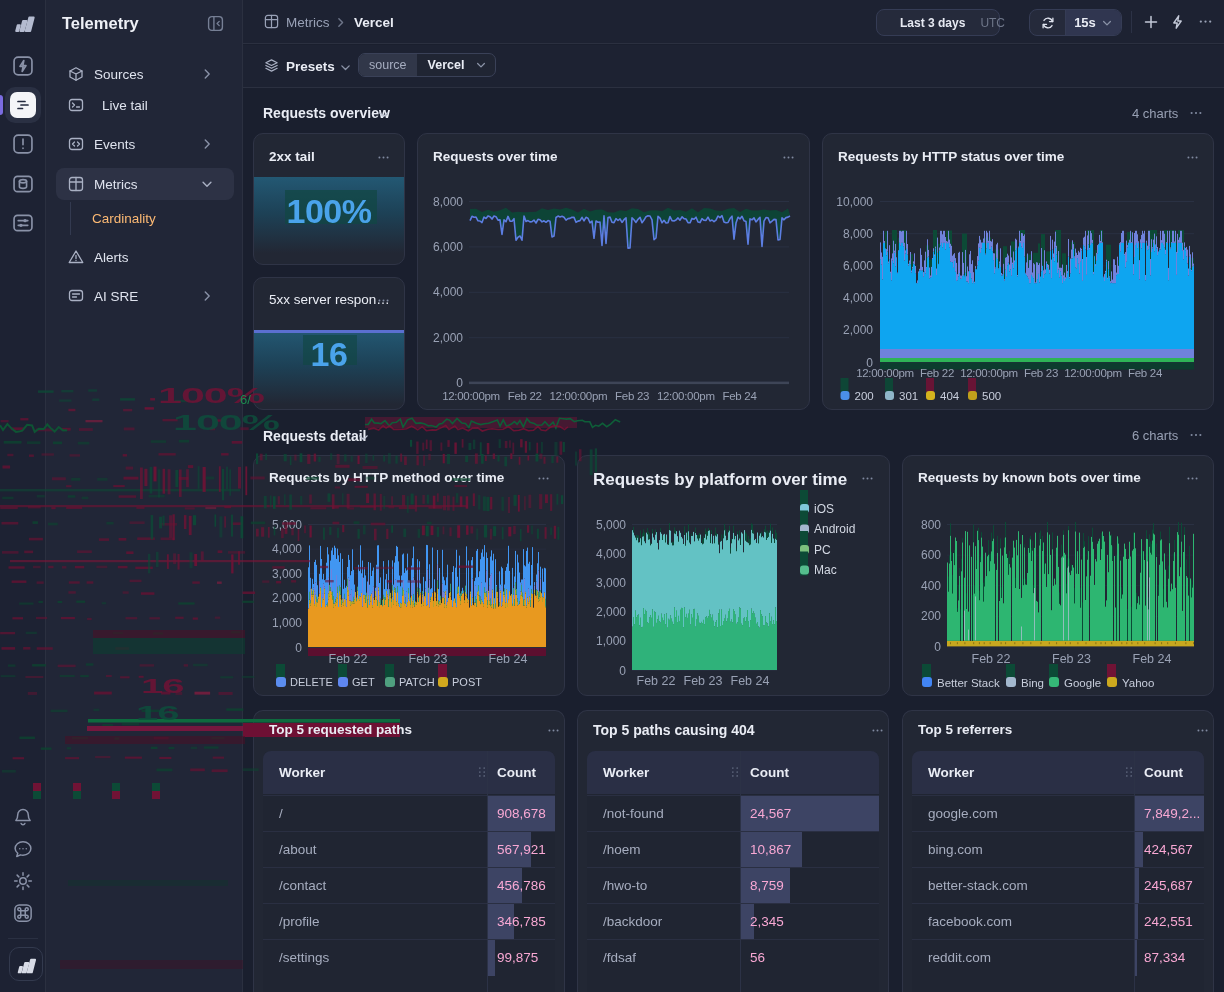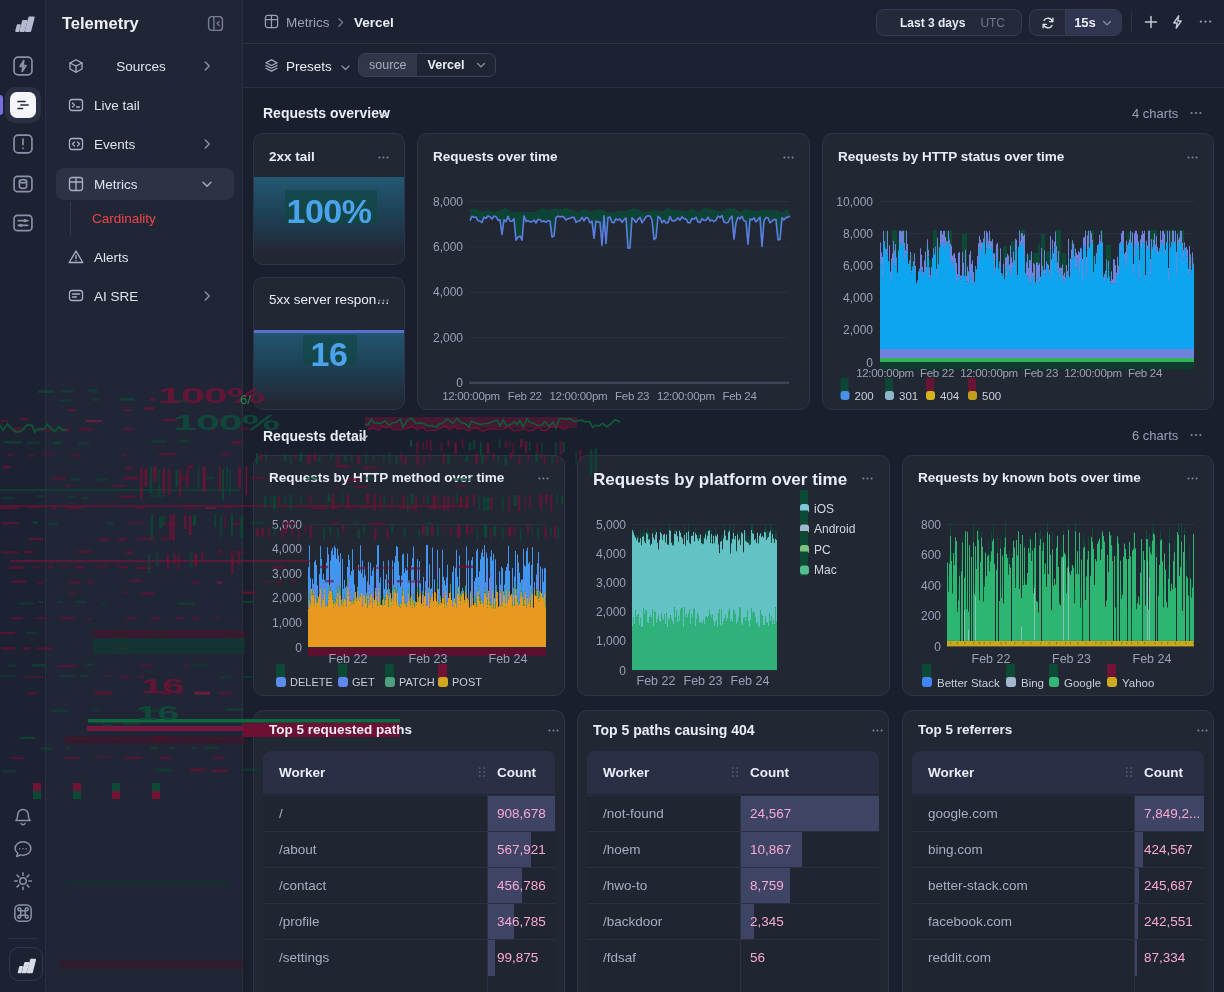--- a/index.html
+++ b/index.html
@@ -71,33 +71,33 @@
       <path d="M11.3 21.3H13.6L12 27.5H9.7Z"></path>
       <path d="M17 16.8H20.7L17.7 27.5H14.2Z"></path>
       <path d="M23.6 13.2H28.3L24.6 27.5H19.8Z"></path>
     </svg></div>
 <div class="abs" style="left:46px;top:0;width:197px;height:992px;background:#212637;border-right:1px solid #2b3040"></div>
 <div class="abs" style="left:62px;top:14px;font-size:16.5px;font-weight:700;color:#eef0f6">Telemetry</div>
 <div class="abs" style="left:207px;top:15px"><svg width="17" height="17" viewBox="0 0 16 16" fill="none" stroke="#767f95" stroke-width="1.3" stroke-linecap="round" stroke-linejoin="round" style="color:#767f95">
       <rect x="1.5" y="1.5" width="13" height="13" rx="3"></rect>
       <path d="M6.5 1.5v13M11.5 6l-2 2l2 2"></path>
     </svg></div>
-<div class="nav" style="top:50px;text-align:center;">
+<div class="nav" style="top:58px;">
     <svg width="16" height="16" viewBox="0 0 16 16" fill="none" stroke="#aab1c4" stroke-width="1.3" stroke-linecap="round" stroke-linejoin="round" style="color:#aab1c4">
       <path d="M8 1.8L14 5v6L8 14.2L2 11V5z"></path>
       <path d="M2 5l6 3l6-3M8 8v6.2"></path>
     </svg>
     <span class="lbl">Sources</span>
     <span style="margin-right:10px;display:flex">
       <svg width="14" height="14" viewBox="0 0 16 16" fill="none" stroke="#8a92a8" stroke-width="1.6" stroke-linecap="round" stroke-linejoin="round" style="color:#8a92a8">
         <path d="M6 3.5L10.5 8L6 12.5"></path>
       </svg>
     </span>
   </div>
-<div class="nav" style="top:89px;">
+<div class="nav" style="top:89px;gap:8px;">
     <svg width="16" height="16" viewBox="0 0 16 16" fill="none" stroke="#aab1c4" stroke-width="1.3" stroke-linecap="round" stroke-linejoin="round" style="color:#aab1c4">
       <rect x="1.5" y="2.5" width="13" height="11" rx="2.5"></rect>
       <path d="M4.5 6l2 2l-2 2M8.5 10h3"></path>
     </svg>
     <span class="lbl">Live tail</span>
   </div>
 <div class="nav" style="top:128px;">
     <svg width="16" height="16" viewBox="0 0 16 16" fill="none" stroke="#aab1c4" stroke-width="1.3" stroke-linecap="round" stroke-linejoin="round" style="color:#aab1c4">
       <rect x="1.5" y="2.5" width="13" height="11" rx="2.5"></rect>
       <path d="M6.5 6L4.5 8l2 2M9.5 6l2 2l-2 2"></path>
@@ -134,33 +134,33 @@
       <path d="M4.5 6h7M4.5 9h4"></path>
     </svg>
     <span class="lbl">AI SRE</span>
     <span style="margin-right:10px;display:flex">
       <svg width="14" height="14" viewBox="0 0 16 16" fill="none" stroke="#8a92a8" stroke-width="1.6" stroke-linecap="round" stroke-linejoin="round" style="color:#8a92a8">
         <path d="M6 3.5L10.5 8L6 12.5"></path>
       </svg>
     </span>
   </div>
 <div class="abs" style="left:70px;top:202px;width:1px;height:33px;background:#333a50"></div>
-<div class="abs" style="left:92px;top:211px;font-size:13.5px;color:#ef4444">Cardinality</div>
+<div class="abs" style="left:92px;top:211px;font-size:13.5px;color:#fdba74">Cardinality</div>
 <div class="abs" style="left:243px;top:0;width:981px;height:992px;background:#1a1f2e"></div>
 <div class="abs" style="left:243px;top:0;width:981px;height:44px;background:#1d2232;border-bottom:1px solid #2b3040"></div>
 <div class="abs" style="left:264px;top:14px"><svg width="15" height="15" viewBox="0 0 16 16" fill="none" stroke="#99a1b6" stroke-width="1.3" stroke-linecap="round" stroke-linejoin="round" style="color:#99a1b6">
       <rect x="1.5" y="1.5" width="13" height="13" rx="2.5"></rect>
       <path d="M8 1.5v13M1.5 6h13"></path>
     </svg></div>
 <div class="abs" style="left:286px;top:15px;font-size:13.5px;color:#99a1b6">Metrics</div>
 <div class="abs" style="left:334px;top:15px"><svg width="13" height="13" viewBox="0 0 16 16" fill="none" stroke="#6d7589" stroke-width="1.8" stroke-linecap="round" stroke-linejoin="round" style="color:#6d7589">
       <path d="M6 3.5L10.5 8L6 12.5"></path>
     </svg></div>
 <div class="abs" style="left:354px;top:15px;font-size:13.5px;font-weight:700;color:#e9ecf4">Vercel</div>
-<div class="abs" style="left:876px;top:9px;width:146px;height:27px;border:1px solid #353c55;border-radius:8px;background:#252a3b;display:flex;align-items:center;padding:0 8px;gap:15px;white-space:nowrap">
+<div class="abs" style="left:876px;top:9px;width:124px;height:27px;border:1px solid #353c55;border-radius:8px;background:#252a3b;display:flex;align-items:center;padding:0 8px;gap:15px;white-space:nowrap">
     <svg width="15" height="15" viewBox="0 0 16 16" fill="none" stroke="#c3c9d8" stroke-width="1.8" stroke-linecap="round" stroke-linejoin="round" style="color:#c3c9d8">
       <circle cx="8" cy="8" r="6.2"></circle>
       <path d="M8 4.8V8l2.3 1.4"></path>
     </svg>
     <span style="font-size:12px;color:#e6e9f2;font-weight:600">Last 3 days</span>
     <span style="font-size:12px;color:#6e7689">UTC</span>
     <svg width="12" height="12" viewBox="0 0 16 16" fill="none" stroke="#8a92a6" stroke-width="1.8" stroke-linecap="round" stroke-linejoin="round" style="color:#8a92a6">
       <path d="M3.5 6L8 10.5L12.5 6"></path>
     </svg>
   </div>
@@ -189,21 +189,21 @@
 <div class="abs" style="left:1198px;top:14px"><svg width="15" height="15" viewBox="0 0 16 16" fill="none" stroke="#9aa2b6" stroke-width="1.4" stroke-linecap="round" stroke-linejoin="round" style="color:#9aa2b6">
       <circle cx="3" cy="8" r="1.2" fill="currentColor" stroke="none"></circle>
       <circle cx="8" cy="8" r="1.2" fill="currentColor" stroke="none"></circle>
       <circle cx="13" cy="8" r="1.2" fill="currentColor" stroke="none"></circle>
     </svg></div>
 <div class="abs" style="left:243px;top:45px;width:981px;height:43px;background:#1d2232;border-bottom:1px solid #2b3040"></div>
 <div class="abs" style="left:264px;top:58px"><svg width="15" height="15" viewBox="0 0 16 16" fill="none" stroke="#aab1c4" stroke-width="1.3" stroke-linecap="round" stroke-linejoin="round" style="color:#aab1c4">
       <path d="M8 2l6 3l-6 3l-6-3z"></path>
       <path d="M2 8l6 3l6-3M2 11l6 3l6-3"></path>
     </svg></div>
-<div class="abs" style="left:286px;top:59px;font-size:13.5px;font-weight:400;color:#e9ecf4">Presets</div>
+<div class="abs" style="left:286px;top:59px;font-size:13.5px;font-weight:700;color:#e9ecf4">Presets</div>
 <div class="abs" style="left:339px;top:60px"><svg width="13" height="13" viewBox="0 0 16 16" fill="none" stroke="#8a92a6" stroke-width="1.7" stroke-linecap="round" stroke-linejoin="round" style="color:#8a92a6">
       <path d="M3.5 6L8 10.5L12.5 6"></path>
     </svg></div>
 <div class="abs" style="left:358px;top:53px;height:24px;border:1px solid #3a4158;border-radius:7px;background:#202533;display:flex;align-items:center;overflow:hidden">
     <span style="background:#313749;color:#a6adc0;font-size:12.5px;padding:0 10px;height:100%;display:flex;align-items:center">source</span>
     <span style="color:#e9ecf4;font-size:12.5px;font-weight:700;padding:0 11px">Vercel</span>
     <span style="padding-right:8px;display:flex">
       <svg width="12" height="12" viewBox="0 0 16 16" fill="none" stroke="#8a92a6" stroke-width="1.7" stroke-linecap="round" stroke-linejoin="round" style="color:#8a92a6">
         <path d="M3.5 6L8 10.5L12.5 6"></path>
       </svg>

